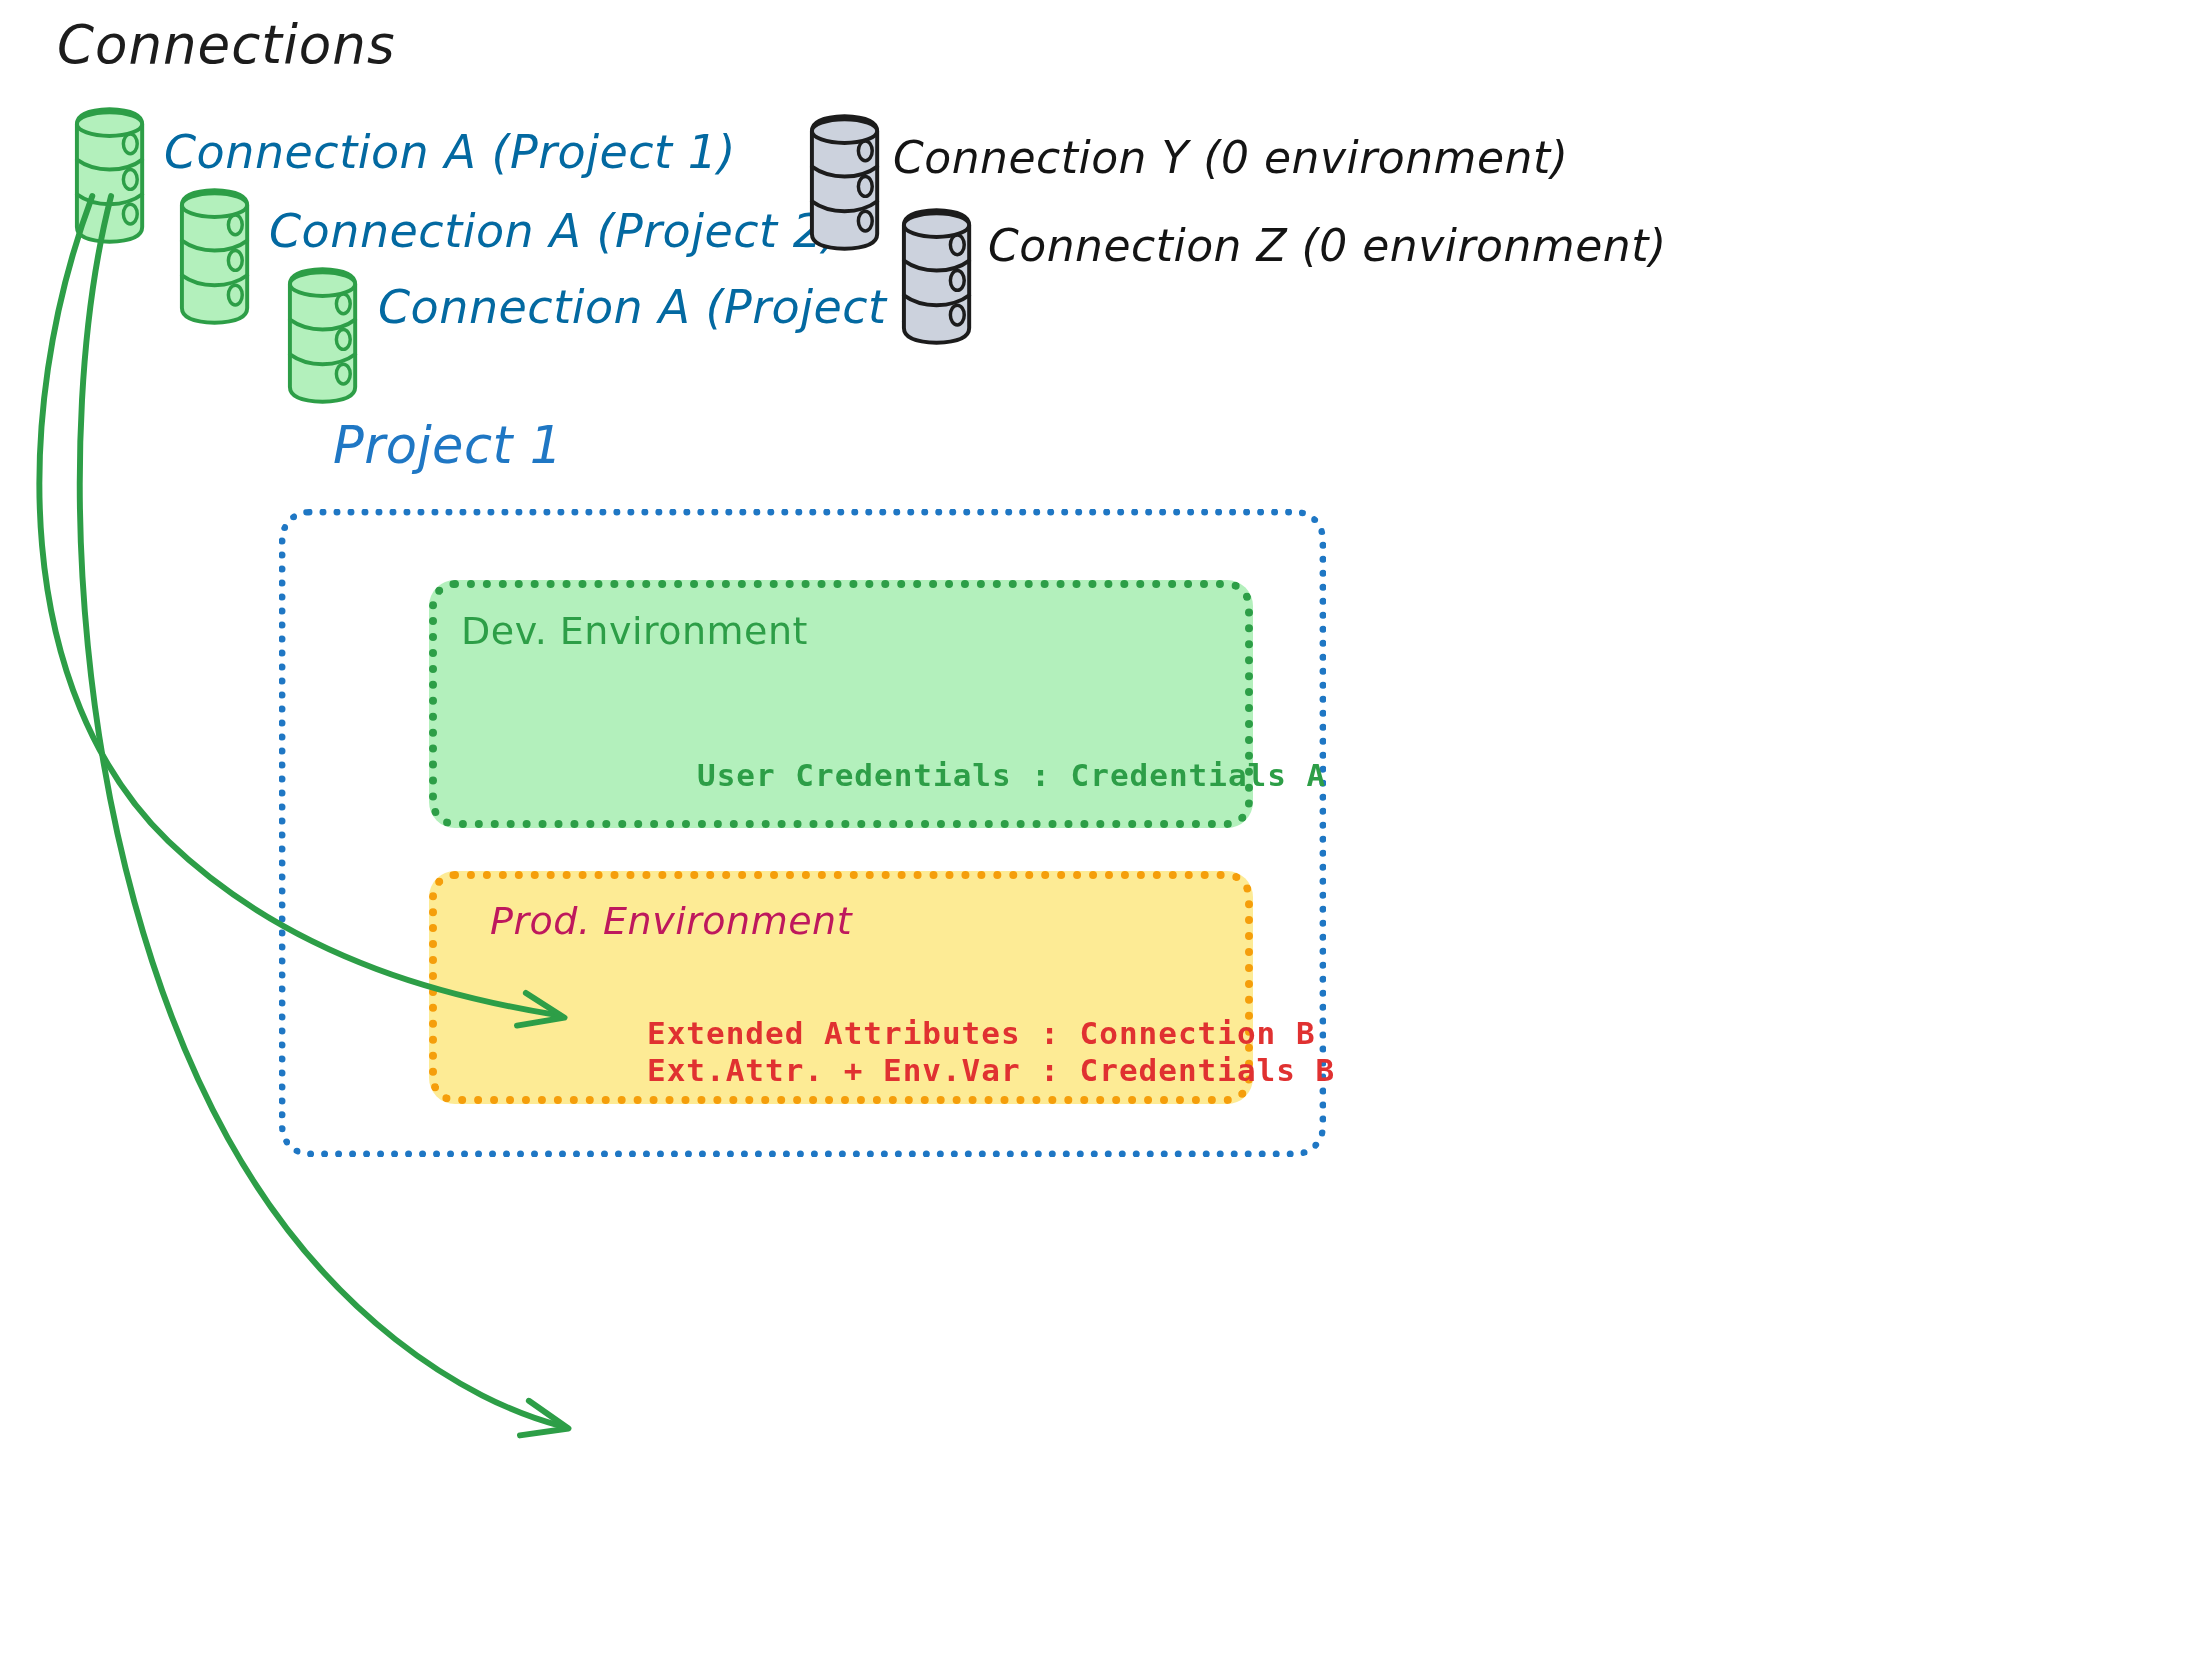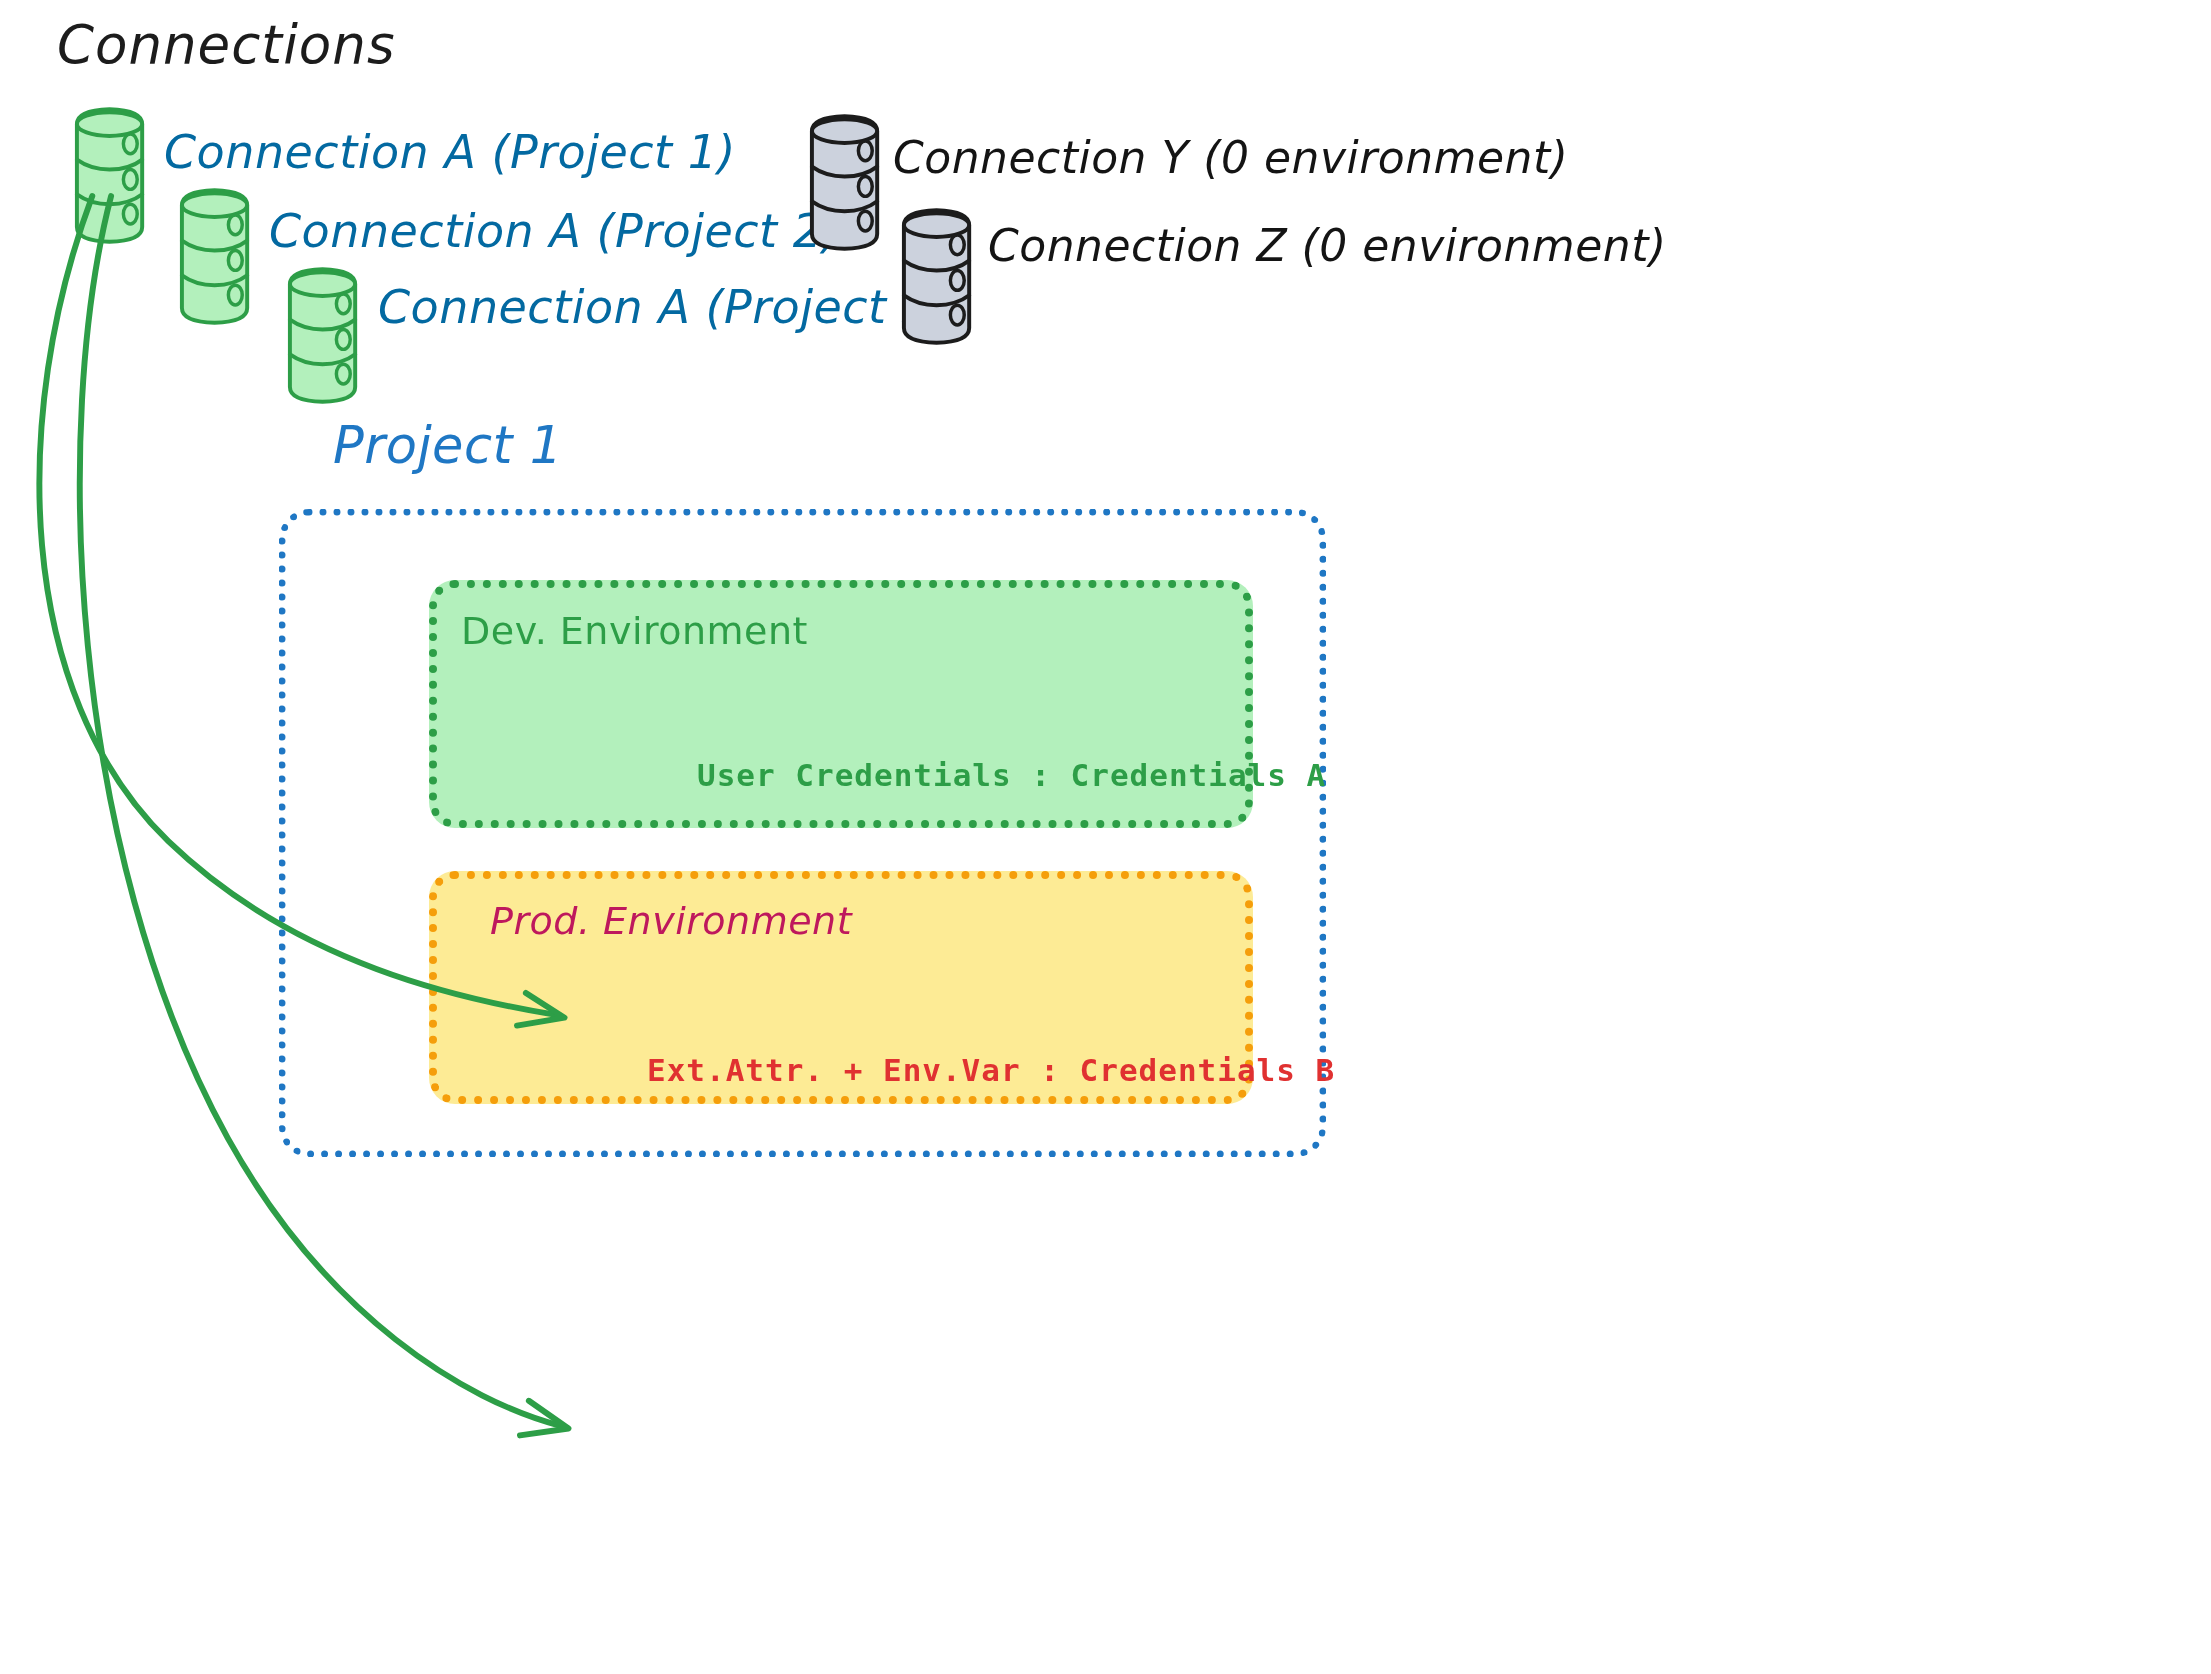--- a/index.html
+++ b/index.html
@@ -231,20 +231,21 @@
   <div class="hand" id="project-title">Project 1</div>
 
   <div class="dotted-box" id="project-box"></div>
 
   <div class="dotted-box" id="dev-box"></div>
   <div class="hand" id="dev-title">Dev. Environment</div>
   <div class="mono dev-cred">User Credentials : Credentials A</div>
 
   <div class="dotted-box" id="prod-box"></div>
   <div class="hand" id="prod-title">Prod. Environment</div>
+  <div class="mono prod-line-1">Extended Attributes : Connection B</div>
   <div class="mono prod-line-2">Ext.Attr. + Env.Var : Credentials B</div>
 
   <svg id="arrows" viewBox="0 0 2234 1691" xmlns="http://www.w3.org/2000/svg">
 
     <g>
       <path d="M 93 198 C 10 420, 15 700, 170 850 C 300 975, 470 1010, 560 1025" fill="none" stroke="#2d9e47" stroke-width="6" stroke-linecap="round"></path>
       <path d="M 531 1003 L 570 1028 L 522 1036" fill="none" stroke="#2d9e47" stroke-width="6" stroke-linecap="round" stroke-linejoin="round"></path>
     </g>
 
     <g>

